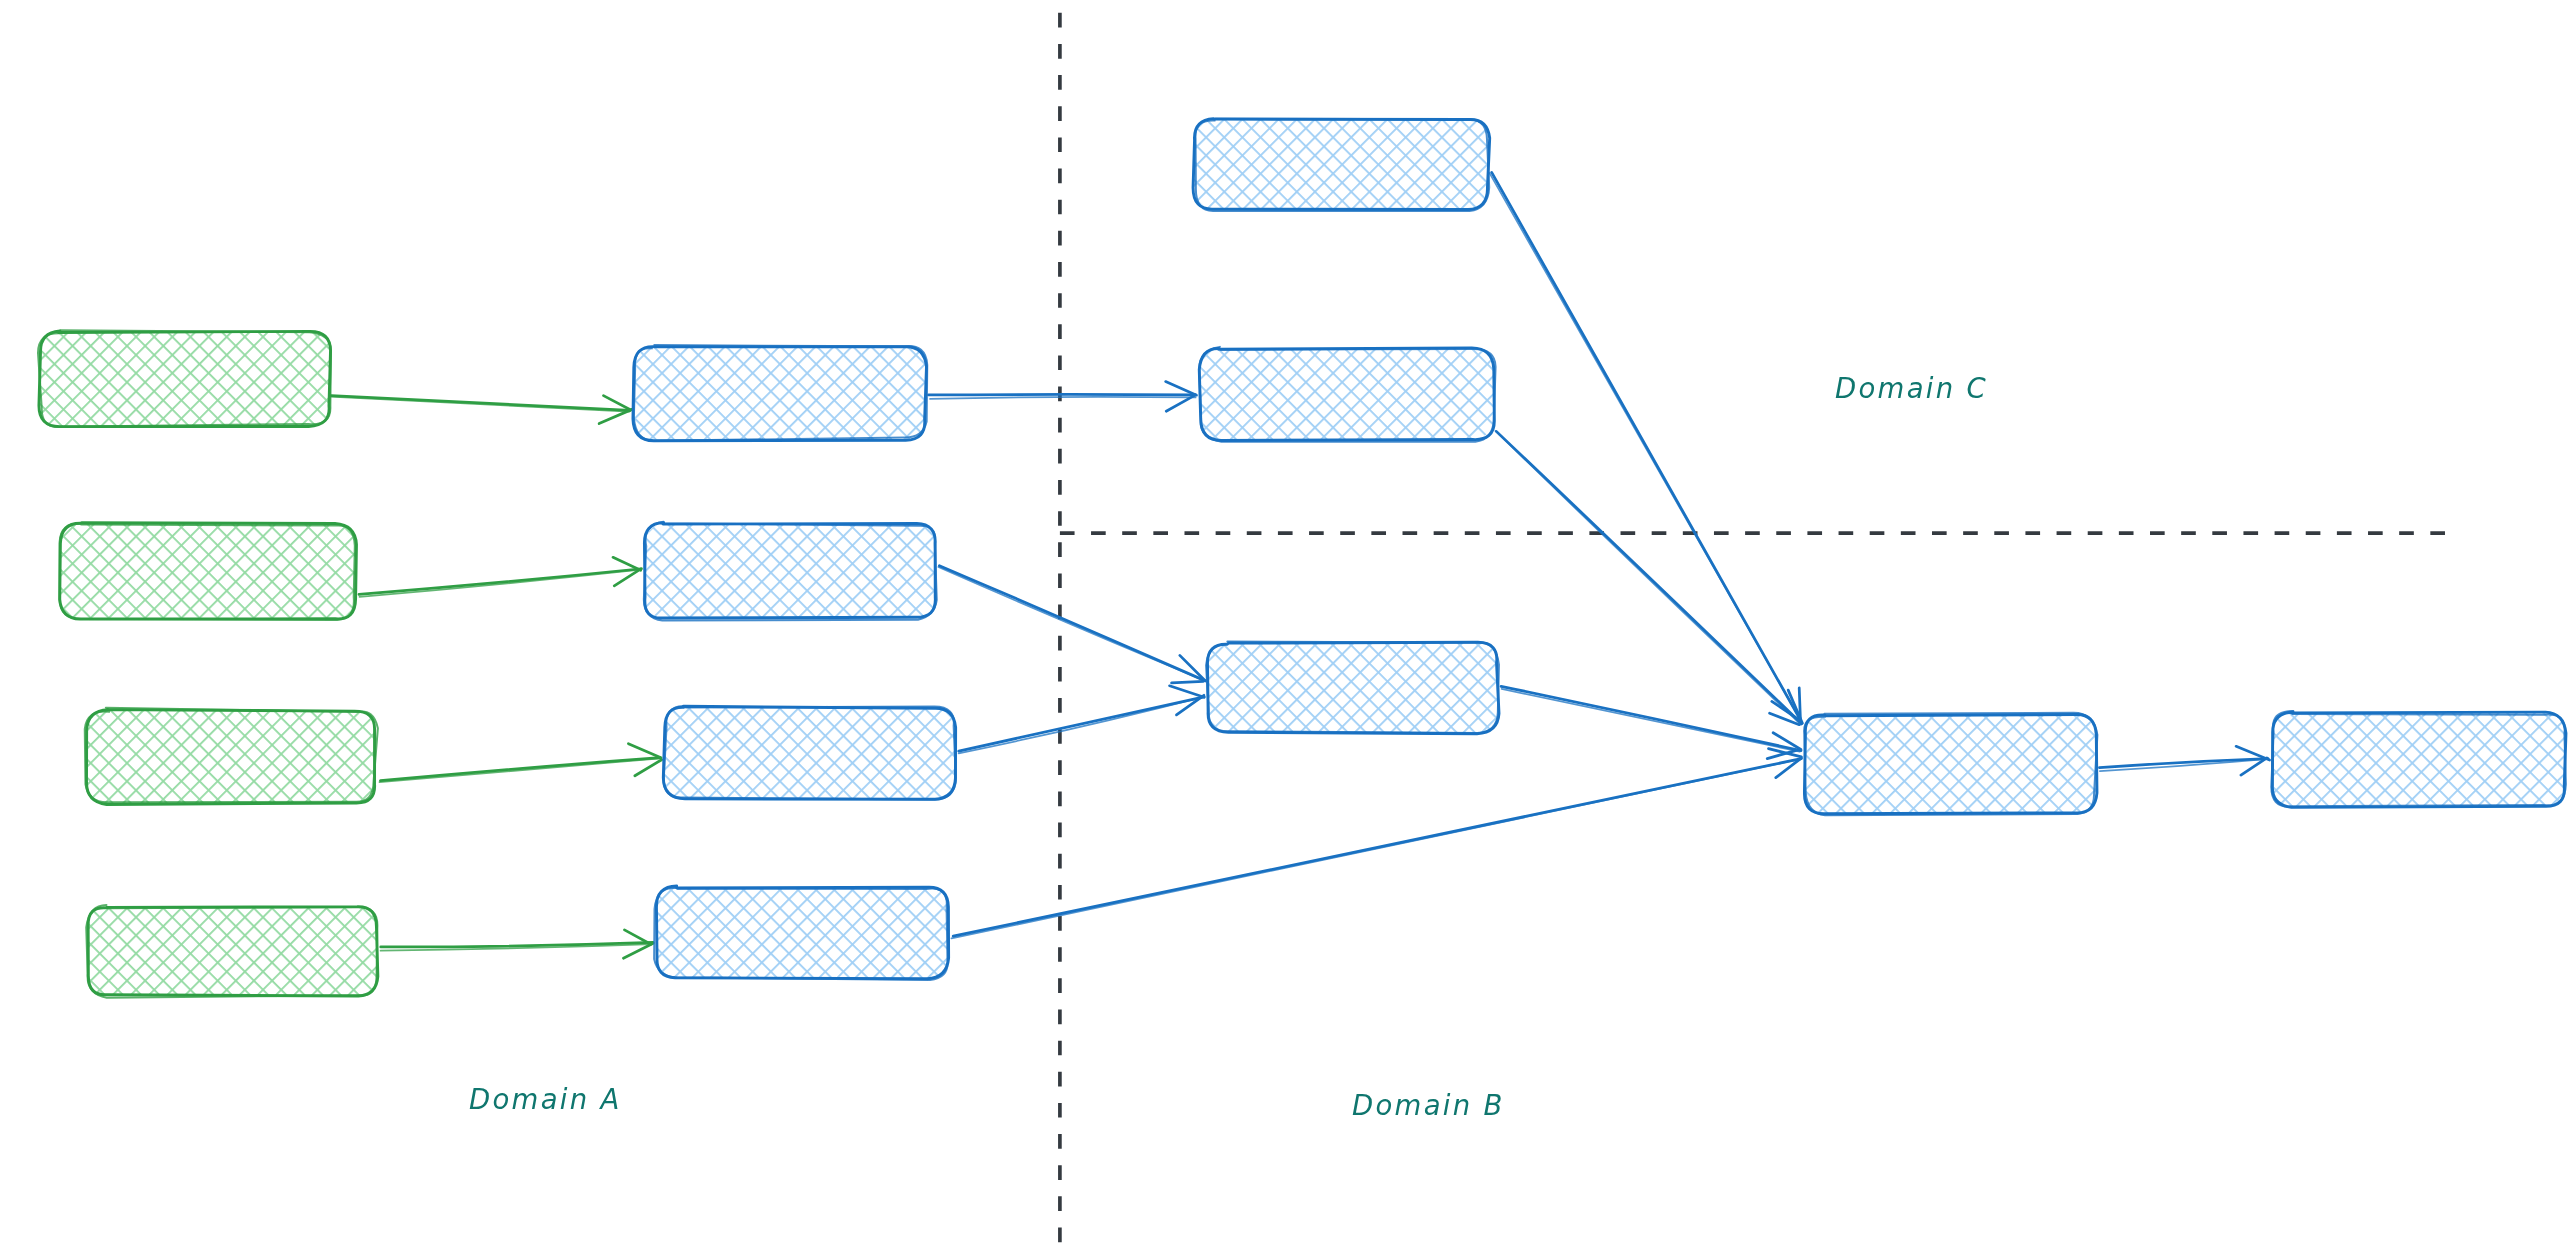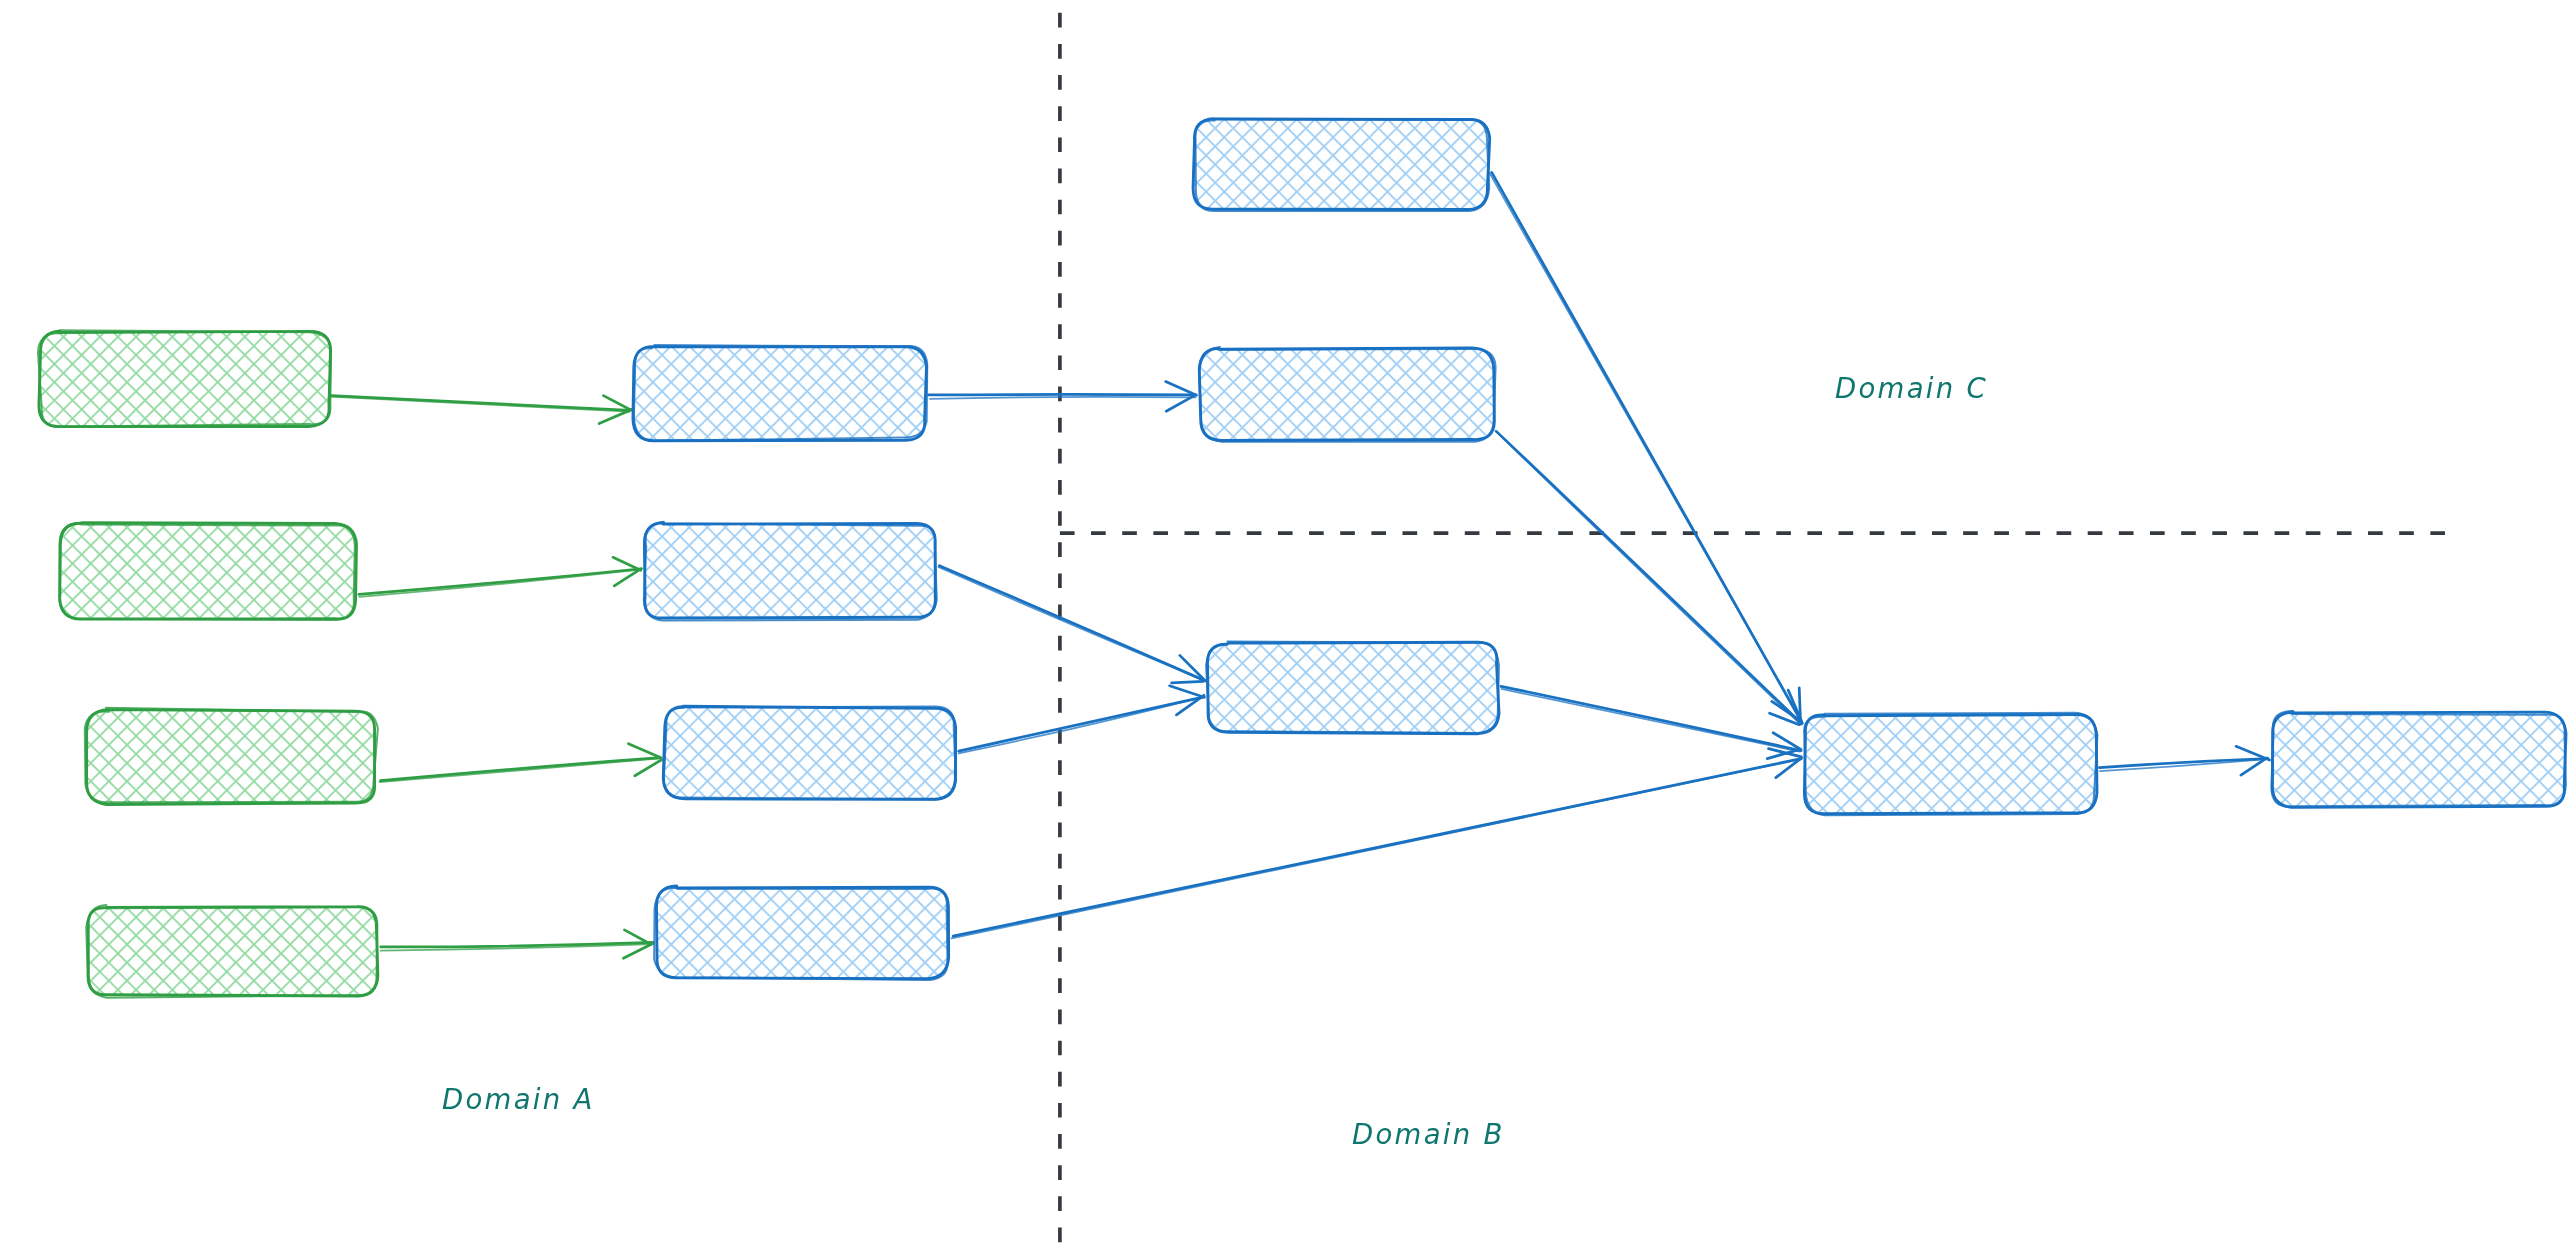--- a/index.html
+++ b/index.html
@@ -217,17 +217,17 @@
           <rect x="2480" y="778" width="320" height="102" rx="22" ry="22"></rect>
         </clipPath>
         <rect x="2480" y="778" width="320" height="102" fill="url(#hatch-blue)" clip-path="url(#clip-out)" opacity="0.95"></rect>
         <path d="M 2501.607669182494 778.2069816199131 L 2778.74187622834 777.389967912715 Q 2798.6009021401405 778.0958077454009 2801.0484036175535 800.2924984185956 L 2799.1912032347172 858.6252580543048 Q 2801.1238321343435 880.9444087441079 2777.825776579231 880.221534843836 L 2501.346926408075 881.340391024109 Q 2479.4303953174503 878.6267690611072 2480.632429766841 857.418641726952 L 2480.881545178592 800.6493865140714 Q 2480.3483249796554 778.297751302924 2503.1484899070115 777.2234584574587" fill="none" stroke="#1971c2" stroke-width="3.2" stroke-linecap="round" stroke-linejoin="round" opacity="1"></path>
         <path d="M 2502.4640849081798 779.3593416714109 L 2777.023158767074 780.1743178854697 Q 2802.5058648200707 777.8671814155765 2799.3733159121125 800.2961626737379 L 2801.00205695983 856.0886148632504 Q 2800.082805338502 881.5836233842186 2775.9411700287833 878.8697141160258 L 2500.1165311638265 880.2630219048821 Q 2478.963777242415 881.7419837095774 2479.4617378987373 858.1034489835613 L 2481.8469157444315 798.6570529964753 Q 2477.966511423513 775.8547769232653 2503.3857516458256 776.2858216539956" fill="none" stroke="#1971c2" stroke-width="2.2" stroke-linecap="round" stroke-linejoin="round" opacity="0.8"></path>
       </g>
     </g>
 </svg>
 
 <div id="labels-layer">
-    <div class="domain-label" style="left: 442px; top: 1083px;">Domain A</div>
-    <div class="domain-label" style="left: 1352px; top: 1089px; margin-top: 29px;">Domain B</div>
+    <div class="domain-label" style="left: 469px; top: 1083px;">Domain A</div>
+    <div class="domain-label" style="left: 1352px; top: 1089px;">Domain B</div>
     <div class="domain-label" style="left: 1835px; top: 372px;">Domain C</div>
   </div>
 
 
 </body></html>

